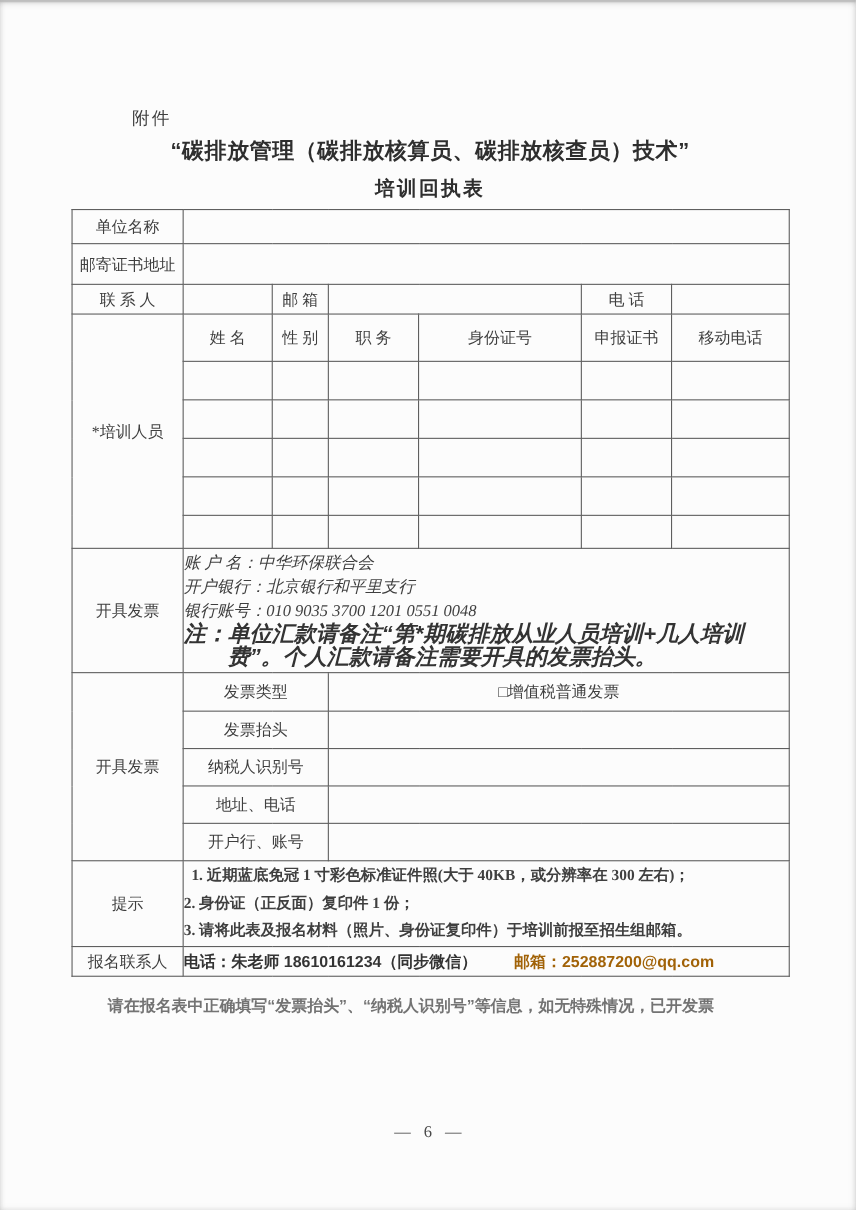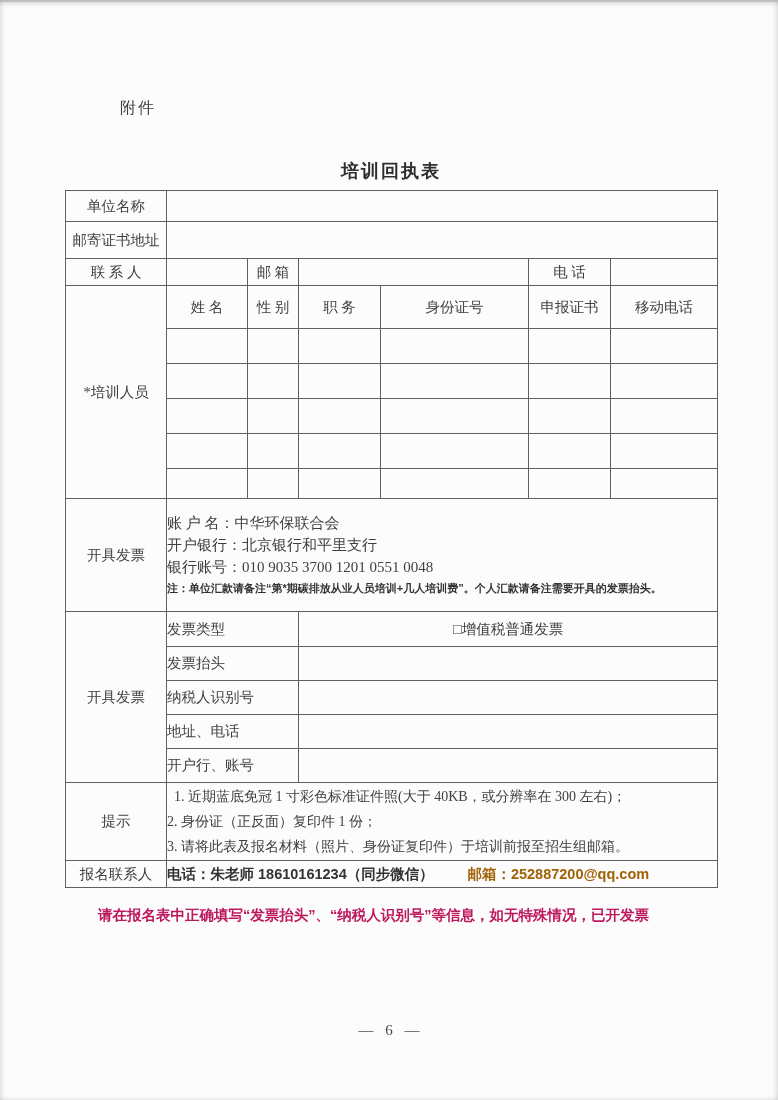--- a/index.html
+++ b/index.html
@@ -23,44 +23,45 @@
           font-size:20px;color:#2e2e2e;letter-spacing:.5px;}
   .title2{position:absolute;left:65px;top:159px;width:652px;text-align:center;
           font-size:18px;color:#2e2e2e;letter-spacing:2px;}
   table.form{position:absolute;left:65px;top:190px;width:652px;
              border-collapse:collapse;table-layout:fixed;}
   table.form td{border:1px solid #5f5f5f;font-size:14.5px;vertical-align:middle;
                 padding:0;overflow:hidden;}
   td.lbl{text-align:center;}
   td.hdr{text-align:center;}
   td.fill{}
-  td.bank-cell{padding:5px 8px 4px 8px;vertical-align:top;}
+  td.bank-cell{padding:5px 8px 4px 8px;vertical-align:top;font-style:italic;}
   .bank-line{font-size:15px;line-height:22px;white-space:nowrap;}
-  .bank-note{font-size:11px;line-height:21px;padding-left:2em;text-indent:-2em;
+  .bank-note{font-size:20px;line-height:21px;padding-left:2em;text-indent:-2em;
              color:#333;}
-  td.inv-lbl{text-align:left;}
+  td.inv-lbl{text-align:center;}
   td.inv-val{text-align:center;}
-  td.tips-cell{padding:4px 6px;vertical-align:middle;}
+  td.tips-cell{padding:4px 6px;vertical-align:middle;font-weight:bold;}
   .tip-line{font-size:14px;line-height:25px;white-space:nowrap;}
   .tip-first{text-indent:.5em;}
   td.contact-cell{padding:0 6px;}
   .contact-phone{font-size:14.5px;color:#333;}
   .contact-email{font-size:14.5px;color:#a16207;margin-left:30px;}
   .footer-note{position:absolute;left:98px;top:902px;width:630px;font-size:14.5px;
-               color:#be185d;line-height:27px;}
+               color:#737373;line-height:27px;}
   .page-number{position:absolute;left:65px;top:1022px;width:652px;text-align:center;
                font-size:15px;color:#4a4a4a;letter-spacing:4px;}
 </style>
 </head>
 <body>
 
 <div class="page">
   <div class="top-scanline"></div>
 
   <div class="attachment">附件</div>
+  <div class="title1 hei">“碳排放管理（碳排放核算员、碳排放核查员）技术”</div>
   <div class="title2 hei">培训回执表</div>
 
   <table class="form">
     <colgroup>
       <col style="width:101px">
         <col style="width:81px">
         <col style="width:51px">
       <col style="width:82px">
         <col style="width:148px">
         <col style="width:82px">

